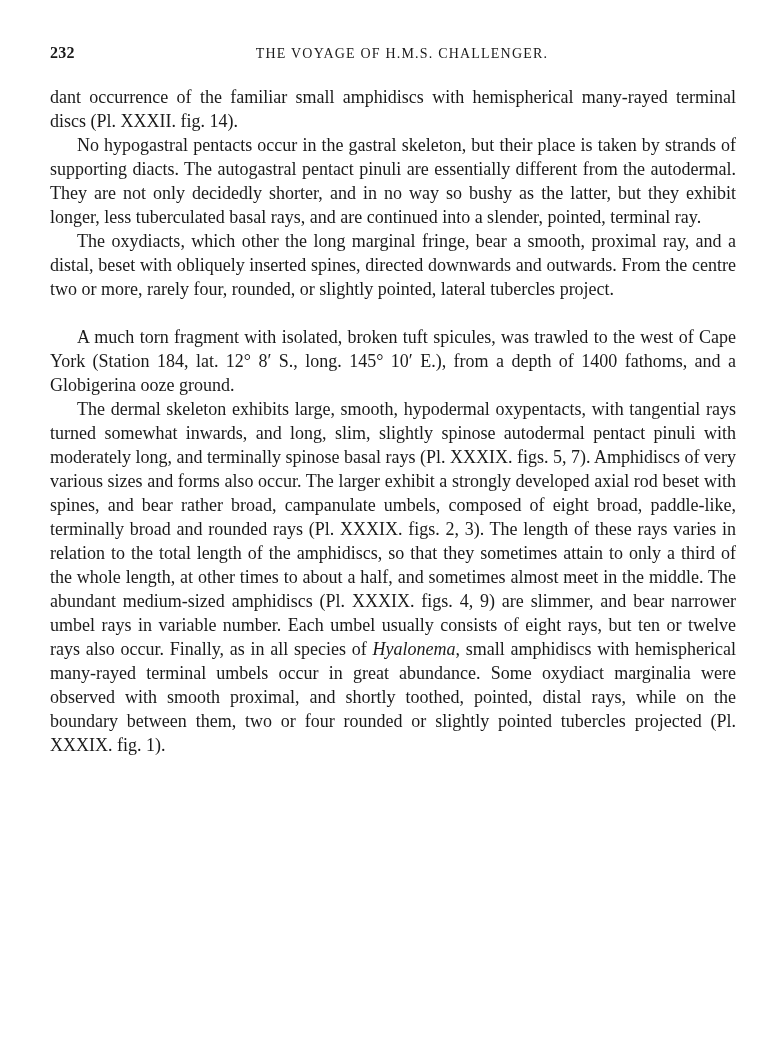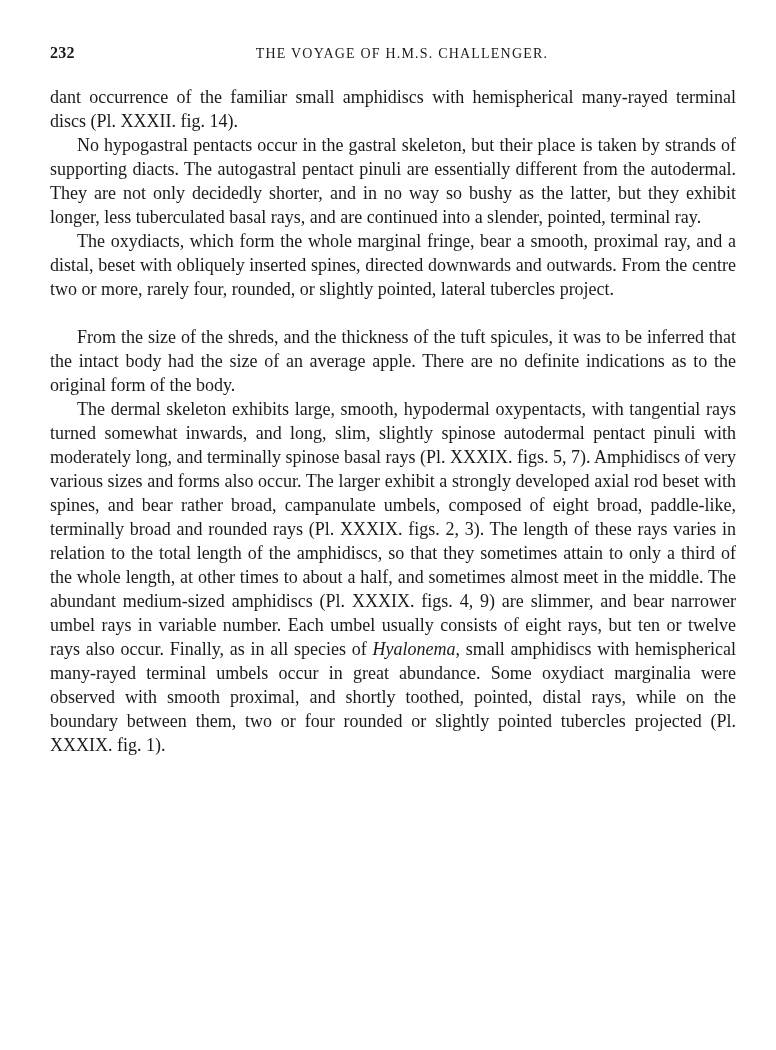--- a/index.html
+++ b/index.html
@@ -37,19 +37,19 @@
 
 <div class="page">
   <div class="running-head">
     <span class="page-number">232</span>
     <div class="running-title">THE VOYAGE OF H.M.S. CHALLENGER.</div>
   </div>
 
   <div class="body-text">
     <p class="para no-indent">dant occurrence of the familiar small amphidiscs with hemispherical many-rayed terminal discs (Pl. XXXII. fig. 14).</p>
     <p class="para">No hypogastral pentacts occur in the gastral skeleton, but their place is taken by strands of supporting diacts.  The autogastral pentact pinuli are essentially different from the autodermal.  They are not only decidedly shorter, and in no way so bushy as the latter, but they exhibit longer, less tuberculated basal rays, and are continued into a slender, pointed, terminal ray.</p>
-    <p class="para">The oxydiacts, which form the whole marginal fringe, bear a smooth, proximal ray, and a distal, beset with obliquely inserted spines, directed downwards and outwards. From the centre two or more, rarely four, rounded, or slightly pointed, lateral tubercles project.</p>
+    <p class="para">The oxydiacts, which other the long marginal fringe, bear a smooth, proximal ray, and a distal, beset with obliquely inserted spines, directed downwards and outwards. From the centre two or more, rarely four, rounded, or slightly pointed, lateral tubercles project.</p>
     <div class="section-gap"></div>
-    <p class="para">From the size of the shreds, and the thickness of the tuft spicules, it was to be inferred that the intact body had the size of an average apple.  There are no definite indications as to the original form of the body.</p>
+    <p class="para">A much torn fragment with isolated, broken tuft spicules, was trawled to the west of Cape York (Station 184, lat. 12° 8′ S., long. 145° 10′ E.), from a depth of 1400 fathoms, and a Globigerina ooze ground.</p>
     <p class="para"><span>The dermal skeleton exhibits large, smooth, hypodermal oxypentacts, with tangential rays turned somewhat inwards, and long, slim, slightly spinose autodermal pentact pinuli with moderately long, and terminally spinose basal rays (Pl. XXXIX. figs. 5, 7).  Amphidiscs of very various sizes and forms also occur.  The larger exhibit a strongly developed axial rod beset with spines, and bear rather broad, campanulate umbels, composed of eight broad, paddle-like, terminally broad and rounded rays (Pl. XXXIX. figs. 2, 3). The length of these rays varies in relation to the total length of the amphidiscs, so that they sometimes attain to only a third of the whole length, at other times to about a half, and sometimes almost meet in the middle.  The abundant medium-sized amphidiscs (Pl. XXXIX. figs. 4, 9) are slimmer, and bear narrower umbel rays in variable number. Each umbel usually consists of eight rays, but ten or twelve rays also occur.  Finally, as in all species of </span><em>Hyalonema</em><span>, small amphidiscs with hemispherical many-rayed terminal umbels occur in great abundance.  Some oxydiact marginalia were observed with smooth proximal, and shortly toothed, pointed, distal rays, while on the boundary between them, two or four rounded or slightly pointed tubercles projected (Pl. XXXIX. fig. 1).</span></p>
     <div class="section-gap"></div>
   </div>
 </div>
 
 </body></html>

